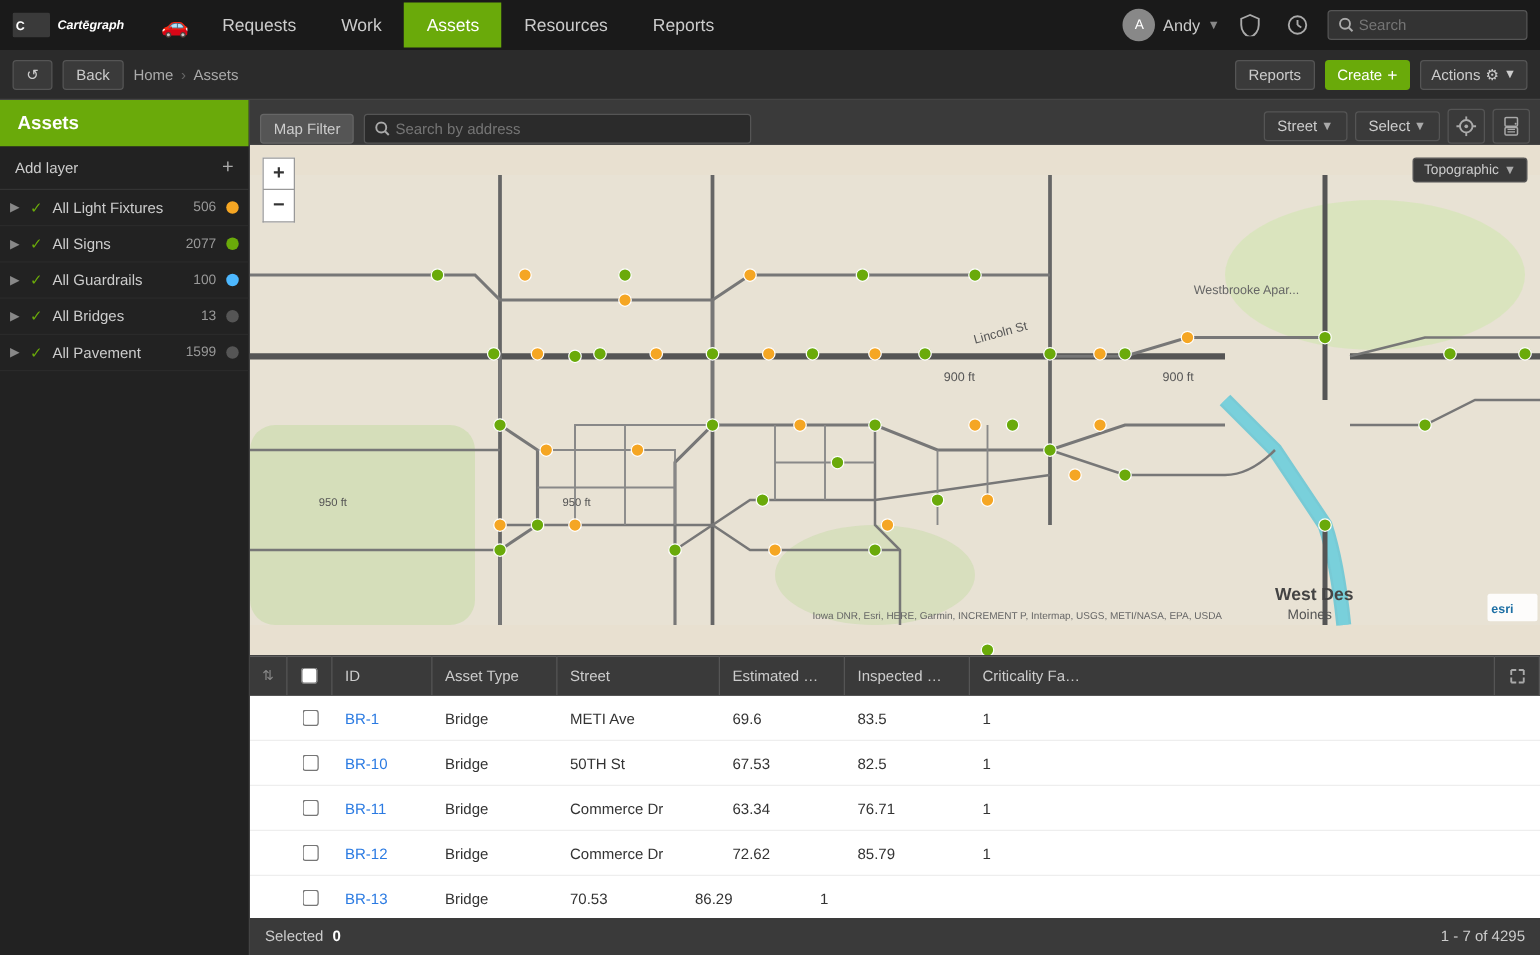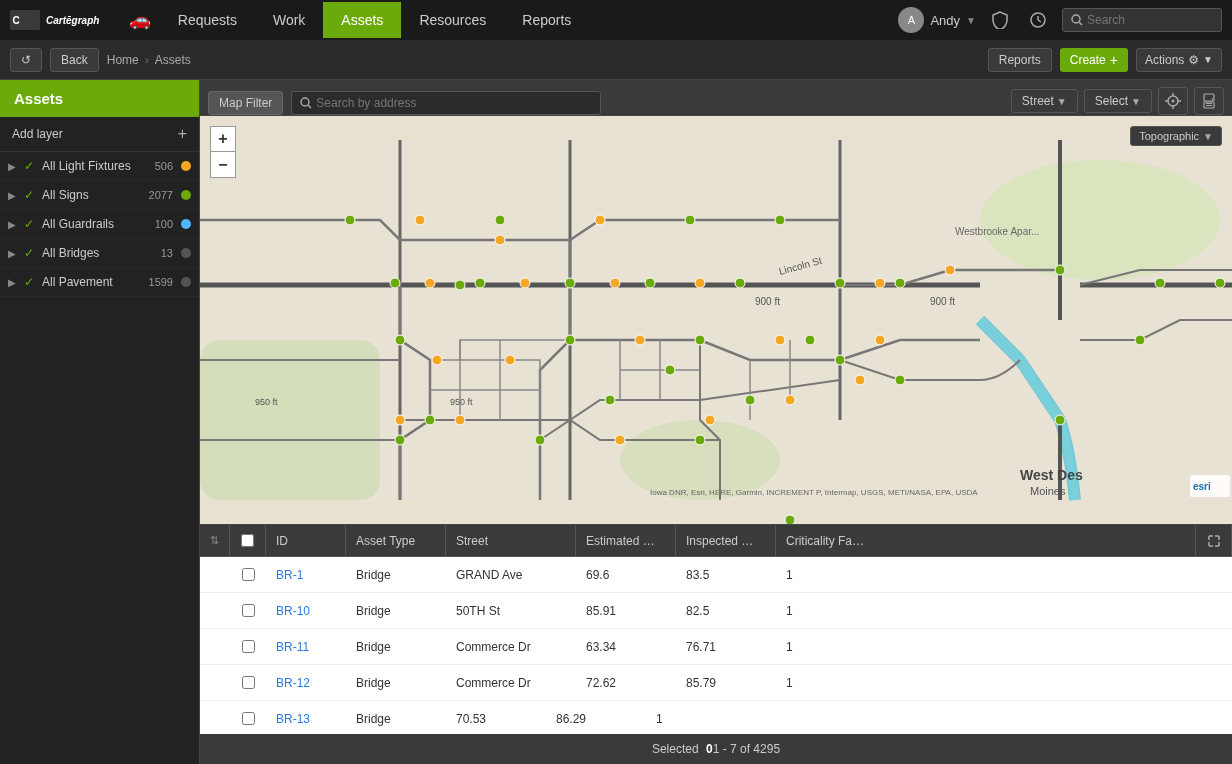--- a/index.html
+++ b/index.html
@@ -77,21 +77,21 @@
     .col-type { width: 100px; }
     .col-street { width: 130px; }
     .col-est { width: 100px; }
     .col-insp { width: 100px; }
     .col-crit { width: 100px; flex: 1; }
     .col-expand { width: 36px; justify-content: center; }
     .table-body { overflow-y: auto; flex: 1; background: #fff; }
     .table-row { display: flex; align-items: center; height: 36px; border-bottom: 1px solid #eee; }
     .table-row .col { font-size: 12px; padding: 0 10px; display: flex; align-items: center; height: 100%; color: #333; }
     .table-row .col-id { color: #2a7ae2; cursor: pointer; }
-    .table-footer { background: #3a3a3a; height: 30px; display: flex; align-items: center; padding: 0 12px; justify-content: center; flex-shrink: 0; }
+    .table-footer { background: #3a3a3a; height: 30px; display: flex; align-items: center; padding: 0 12px; justify-content: space-between; flex-shrink: 0; }
     .footer-left { color: #ccc; font-size: 12px; }
     .footer-right { color: #ccc; font-size: 12px; }
     .selected-count { color: #fff; font-weight: bold; }
     input[type="checkbox"] { cursor: pointer; }
 
     .sort-icon { color: #888; font-size: 11px; }
     .chevron-down { font-size: 10px; color: #aaa; }
   </style>
 </head>
 <body>
@@ -424,35 +424,35 @@
 
       <div class="table-body">
 
         <div class="table-row">
           <div class="col col-sort"></div>
           <div class="col col-check">
               <input type="checkbox" style="">
             </div>
           <div class="col col-id">BR-1</div>
           <div class="col col-type">Bridge</div>
-          <div class="col col-street">GRAND Ave</div>
+          <div class="col col-street">METI Ave</div>
           <div class="col col-est">69.6</div>
           <div class="col col-insp">83.5</div>
           <div class="col col-crit">1</div>
         </div>
 
         <div class="table-row">
           <div class="col col-sort"></div>
           <div class="col col-check">
               <input type="checkbox" style="">
             </div>
           <div class="col col-id">BR-10</div>
           <div class="col col-type">Bridge</div>
           <div class="col col-street">50TH St</div>
-          <div class="col col-est">85.91</div>
+          <div class="col col-est">67.53</div>
           <div class="col col-insp">82.5</div>
           <div class="col col-crit">1</div>
         </div>
 
         <div class="table-row">
           <div class="col col-sort"></div>
           <div class="col col-check">
               <input type="checkbox" style="">
             </div>
           <div class="col col-id">BR-11</div>

